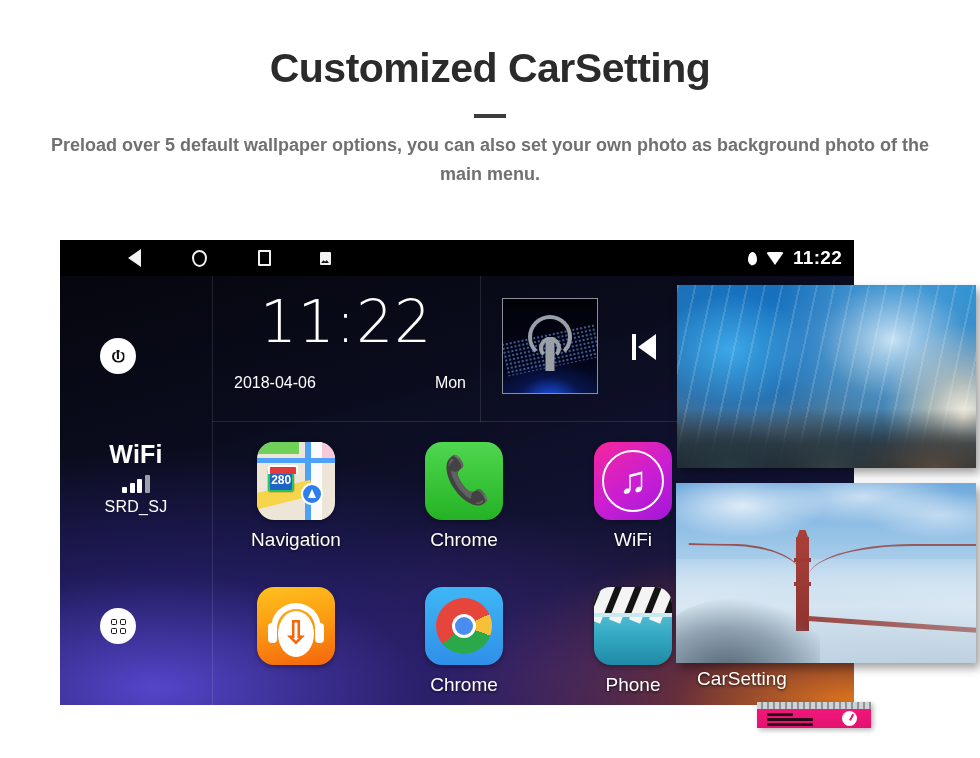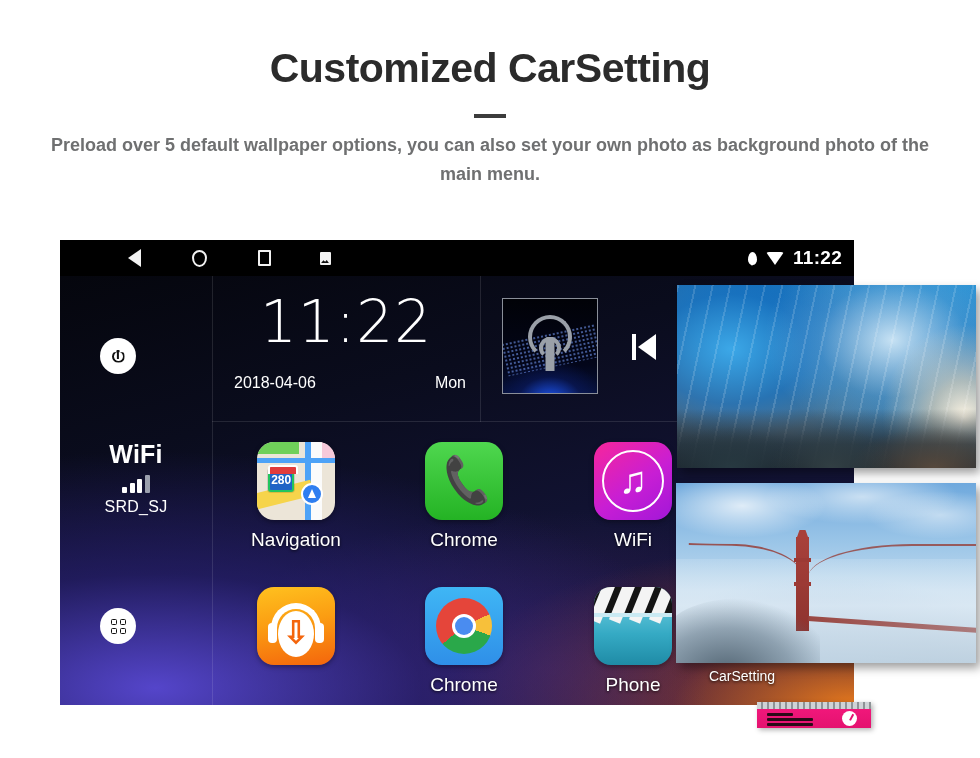--- a/index.html
+++ b/index.html
@@ -440,21 +440,21 @@
   }
   .pink-card .gauge::after {
     content:""; position:absolute; left:50%; top:50%;
     transform: translate(-50%,-80%) rotate(28deg);
     width:2px; height:7px; background:#e4126f; transform-origin: bottom center;
   }
 
   
   .carsetting-label {
     position: absolute; left: 662px; top: 668px; width: 160px;
-    text-align: center; color: #fff; font-size: 14px; font-weight: 500;
+    text-align: center; color: #fff; font-size: 19px; font-weight: 500;
     text-shadow: 0 1px 3px rgba(0,0,0,0.85);
     z-index: 24;
   }
 </style>
 </head>
 <body>
 
 <div class="page">
 
   <div class="hero-title">Customized CarSetting</div>

